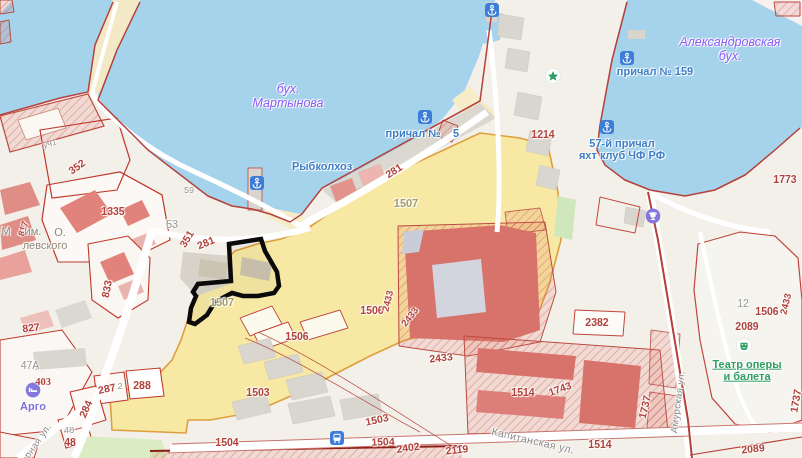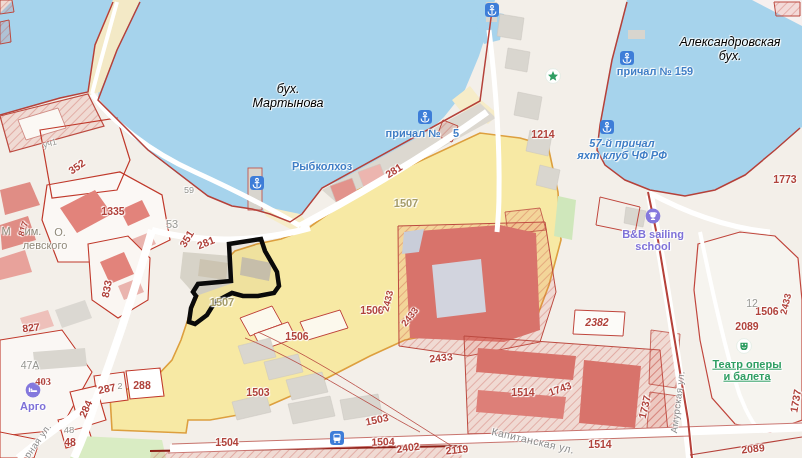--- a/index.html
+++ b/index.html
@@ -9,21 +9,21 @@
   #label-layer,#icon-layer{position:absolute;left:0;top:0;width:802px;height:458px;pointer-events:none;}
   .map-label{position:absolute;white-space:nowrap;transform:translate(-50%,-50%);
     text-shadow:0 0 2px #fff,0 0 2px #fff,1px 1px 1px #fff,-1px -1px 1px #fff;line-height:1.08;}
   .c-red{color:#b0423b;font-weight:bold;}
   .c-grey{color:#979792;}
   .c-olive{color:#a59c68;font-weight:bold;}
   .c-brown{color:#8f8878;}
   .c-blue{color:#3f7ec6;}
   .c-green{color:#2f9e63;}
   .c-purple{color:#7f72d8;}
-  .bay-label{color:#000000;font-style:italic;font-size:12.5px;text-align:center;}
+  .bay-label{color:#8b5cf6;font-style:italic;font-size:12.5px;text-align:center;}
   .street-label{color:#8b8b8b;font-size:9.5px;letter-spacing:.4px;}
   .poi{text-align:center;font-size:11px;font-weight:bold;}
   .poi div{line-height:1.12;}
   .map-icon{position:absolute;transform:translate(-50%,-50%);}
 </style>
 </head>
 <body>
 
 <div id="map">
 
@@ -278,32 +278,32 @@
       <span class="map-label c-red" style="font-size: 10.5px; left: 372px; top: 311px;">1506</span>
       <span class="map-label c-red" style="font-size: 9.5px; left: 388px; top: 301px; transform: translate(-50%, -50%) rotate(-76deg);">2433</span>
       <span class="map-label c-red" style="font-size: 9.5px; left: 410px; top: 317px; transform: translate(-50%, -50%) rotate(-52deg);">2433</span>
       <span class="map-label c-red" style="font-size: 10.5px; left: 441px; top: 358px; transform: translate(-50%, -50%) rotate(-6deg);">2433</span>
       <span class="map-label c-red" style="font-size: 10.5px; left: 258px; top: 393px;">1503</span>
       <span class="map-label c-red" style="font-size: 10.5px; left: 377px; top: 420px; transform: translate(-50%, -50%) rotate(-12deg);">1503</span>
       <span class="map-label c-red" style="font-size: 10.5px; left: 227px; top: 443px;">1504</span>
       <span class="map-label c-red" style="font-size: 10.5px; left: 383px; top: 442px; transform: translate(-50%, -50%) rotate(-2deg);">1504</span>
       <span class="map-label c-red" style="font-size: 10.5px; left: 543px; top: 135px;">1214</span>
       <span class="map-label c-red" style="font-size: 10.5px; left: 785px; top: 180px;">1773</span>
-      <span class="map-label c-red" style="font-size: 10.5px; left: 597px; top: 323px; font-style: italic;">2382</span>
+      <span class="map-label c-red" style="font-size: 10.5px; left: 597px; top: 323px;">2382</span>
       <span class="map-label c-red" style="font-size: 10.5px; left: 767px; top: 312px;">1506</span>
       <span class="map-label c-red" style="font-size: 9.5px; left: 786px; top: 304px; transform: translate(-50%, -50%) rotate(-76deg);">2433</span>
       <span class="map-label c-red" style="font-size: 10.5px; left: 523px; top: 393px;">1514</span>
       <span class="map-label c-red" style="font-size: 10.5px; left: 560px; top: 389px; transform: translate(-50%, -50%) rotate(-20deg);">1743</span>
       <span class="map-label c-red" style="font-size: 10.5px; left: 645px; top: 407px; transform: translate(-50%, -50%) rotate(-77deg);">1737</span>
       <span class="map-label c-red" style="font-size: 10.5px; left: 796px; top: 401px; transform: translate(-50%, -50%) rotate(-80deg);">1737</span>
       <span class="map-label c-red" style="font-size: 10.5px; left: 600px; top: 445px;">1514</span>
       <span class="map-label c-red" style="font-size: 10.5px; left: 408px; top: 448px; transform: translate(-50%, -50%) rotate(-8deg);">2402</span>
       <span class="map-label c-red" style="font-size: 10.5px; left: 457px; top: 450px; transform: translate(-50%, -50%) rotate(-6deg);">2119</span>
       <span class="map-label c-red" style="font-size: 10.5px; left: 747px; top: 327px;">2089</span>
-      <span class="map-label c-grey" style="font-size: 10.5px; left: 743px; top: 304px; margin-left: 9px;">12</span>
+      <span class="map-label c-grey" style="font-size: 10.5px; left: 743px; top: 304px;">12</span>
       <span class="map-label c-red" style="font-size: 10.5px; left: 753px; top: 449px; transform: translate(-50%, -50%) rotate(-6deg);">2089</span>
       <div class="map-label bay-label" style="left: 288px; top: 96px;">
         <div>бух.</div>
         <div>Мартынова</div>
       </div>
       <div class="map-label bay-label" style="left: 730px; top: 49px;">
         <div>Александровская</div>
         <div>бух.</div>
       </div>
       <span class="map-label street-label" style="font-size: 10.5px; left: 533px; top: 441px; transform: translate(-50%, -50%) rotate(13deg);">Капитанская ул.</span>
@@ -314,27 +314,23 @@
       </div>
       <div class="map-label poi c-blue" style="pointer-events: auto; left: 413px; top: 133px;">
         <div>причал №</div>
       </div>
       <div class="map-label poi c-blue" style="pointer-events: auto; left: 456px; top: 133px;">
         <div>5</div>
       </div>
       <div class="map-label poi c-blue" style="pointer-events: auto; left: 322px; top: 166px;">
         <div>Рыбколхоз</div>
       </div>
-      <div class="map-label poi c-blue" style="pointer-events: auto; left: 622px; top: 149px; font-style: italic;">
+      <div class="map-label poi c-blue" style="pointer-events: auto; left: 622px; top: 149px;">
         <div>57-й причал</div>
         <div>яхт клуб ЧФ РФ</div>
-      </div>
-      <div class="map-label poi c-purple" style="pointer-events: auto; left: 653px; top: 240px;">
-        <div>B&amp;B sailing</div>
-        <div>school</div>
       </div>
       <div class="map-label poi c-green" style="pointer-events: auto; left: 747px; top: 370px; text-decoration: underline;">
         <div>Театр оперы</div>
         <div>и балета</div>
       </div>
       <div class="map-label poi c-purple" style="pointer-events: auto; left: 33px; top: 406px;">
         <div>Арго</div>
       </div>
     </div>
 

